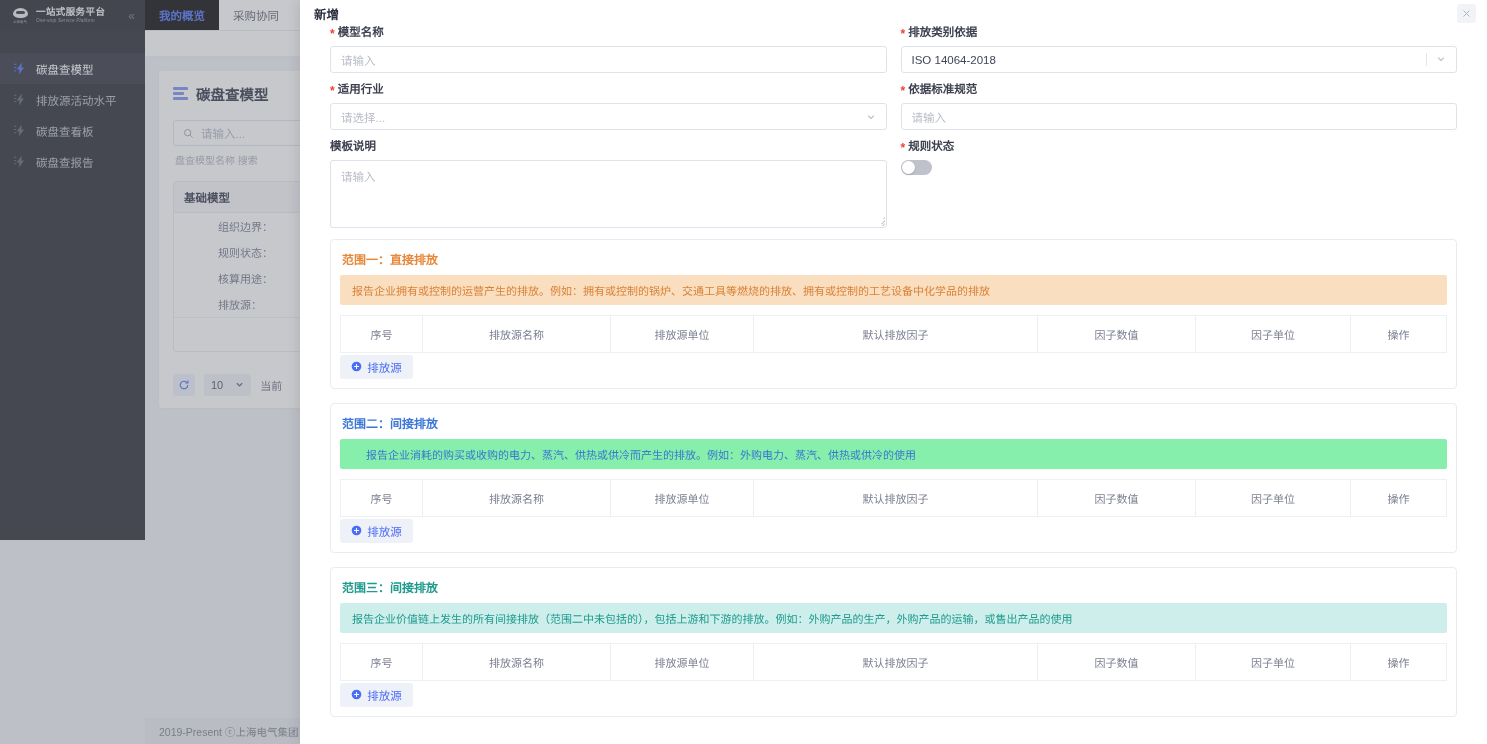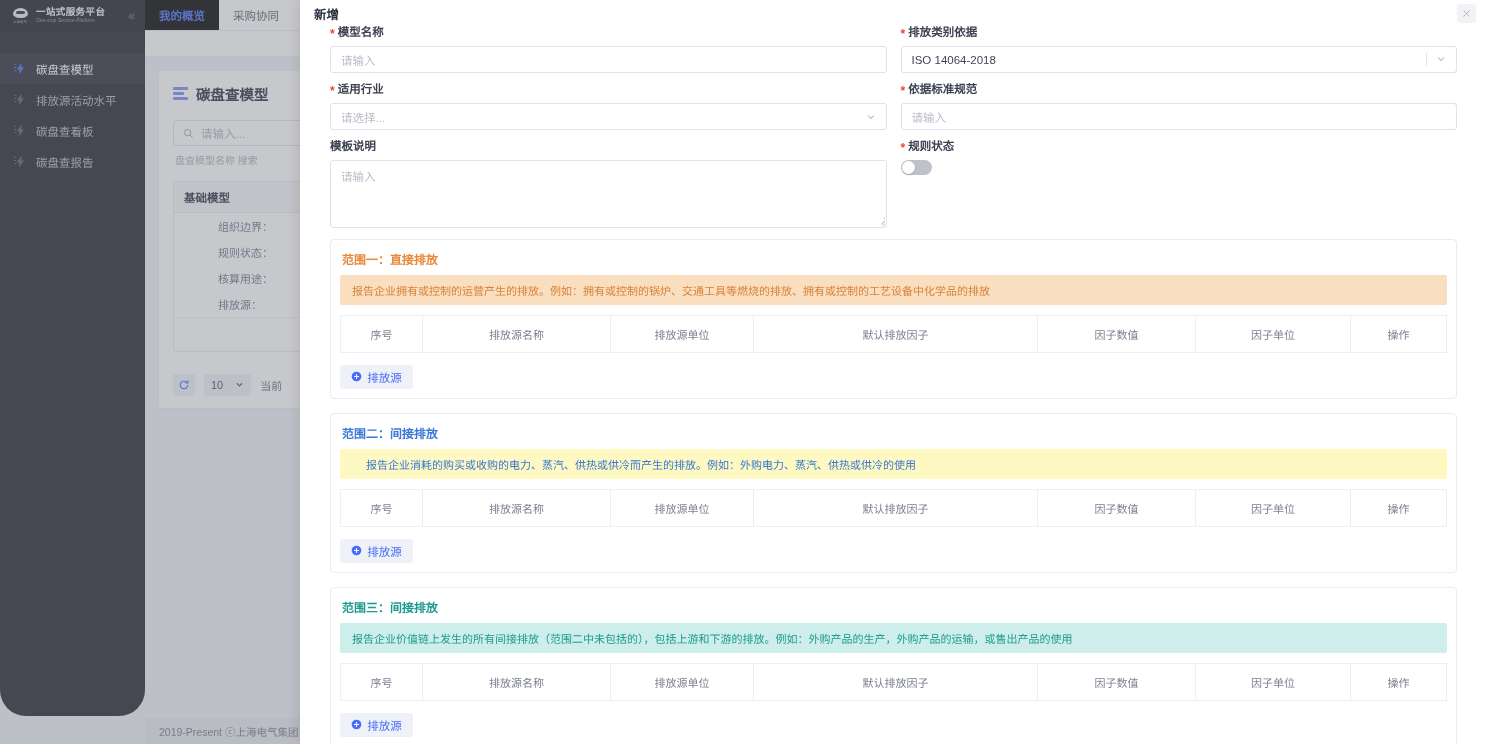--- a/index.html
+++ b/index.html
@@ -13,25 +13,25 @@
     color: #333;
     background: #f0f2f5;
   }
   #root { position: relative; width: 1487px; height: 744px; overflow: hidden; }
 
   
   .app-bg { position: absolute; inset: 0; display: flex; }
 
   
   .sidebar {
-    width: 145px; height: 716px;
+    width: 145px; height: 540px;
     background: #22242c;
     flex: 0 0 145px;
     position: relative;
-    display: flex; flex-direction: column; border-radius: 26px;
+    display: flex; flex-direction: column;
   }
   .sidebar-logo {
     height: 31px;
     display: flex; align-items: center;
     padding: 0 8px 0 10px;
     gap: 6px;
     background: #1e2027;
   }
   .logo-mark {
     width: 20px; height: 22px;
@@ -237,31 +237,31 @@
     margin-bottom: 14px; padding: 10px 9px 9px 9px; background: #fff;
   }
   .scope-title { font-size: 12px; font-weight: bold; margin: 0 0 8px 2px; }
   .scope-1 .scope-title { color: #e8883a; }
   .scope-2 .scope-title { color: #3d78d8; }
   .scope-3 .scope-title { color: #1f9b8e; }
   .scope-banner {
     font-size: 11px; padding: 7px 12px; border-radius: 2px;
   }
   .scope-1 .scope-banner { background: #fadec0; color: #d98236; }
-  .scope-2 .scope-banner { background: #fef9c3; color: #3a78cf; padding-left: 26px; }
+  .scope-2 .scope-banner { background: #86efac; color: #3a78cf; padding-left: 26px; }
   .scope-3 .scope-banner { background: #cdeeea; color: #1f9b8e; }
 
   .tbl { width: 100%; border-collapse: collapse; margin-top: 10px; }
   .tbl th {
     font-size: 11px; font-weight: normal; color: #7d8192;
     padding: 10px 4px; border: 1px solid #edeff3; background: #fff;
     text-align: center;
   }
   .add-btn {
-    margin-top: 12px; height: 24px; width: 73px;
+    margin-top: 2px; height: 24px; width: 73px;
     background: #eef1f7; border-radius: 3px;
     display: flex; align-items: center; justify-content: center; gap: 5px;
     color: #4a6cf7; font-size: 11.5px; cursor: pointer;
   }
   .add-btn svg { width: 11px; height: 11px; flex: 0 0 11px; }
 </style>
 </head>
 <body>
 
 <div id="root">

